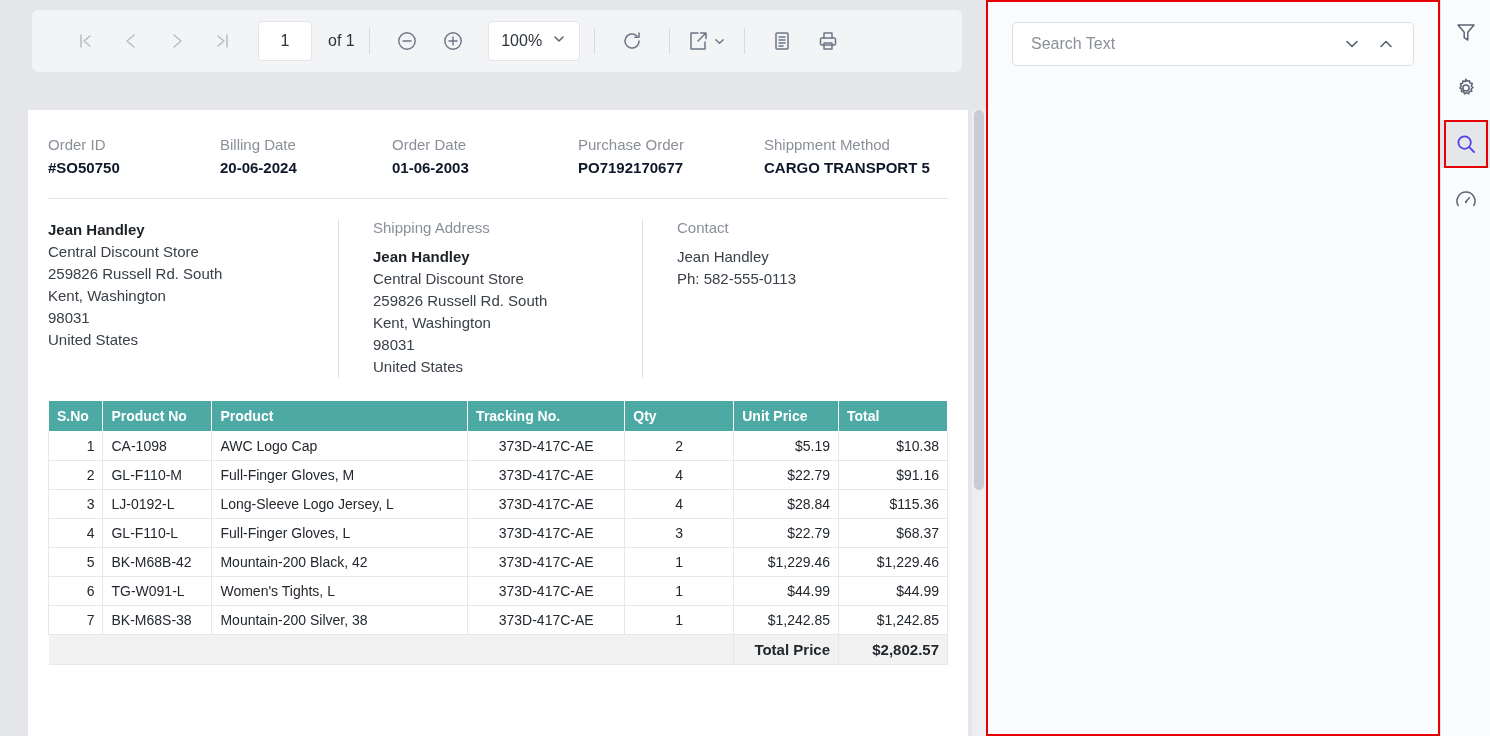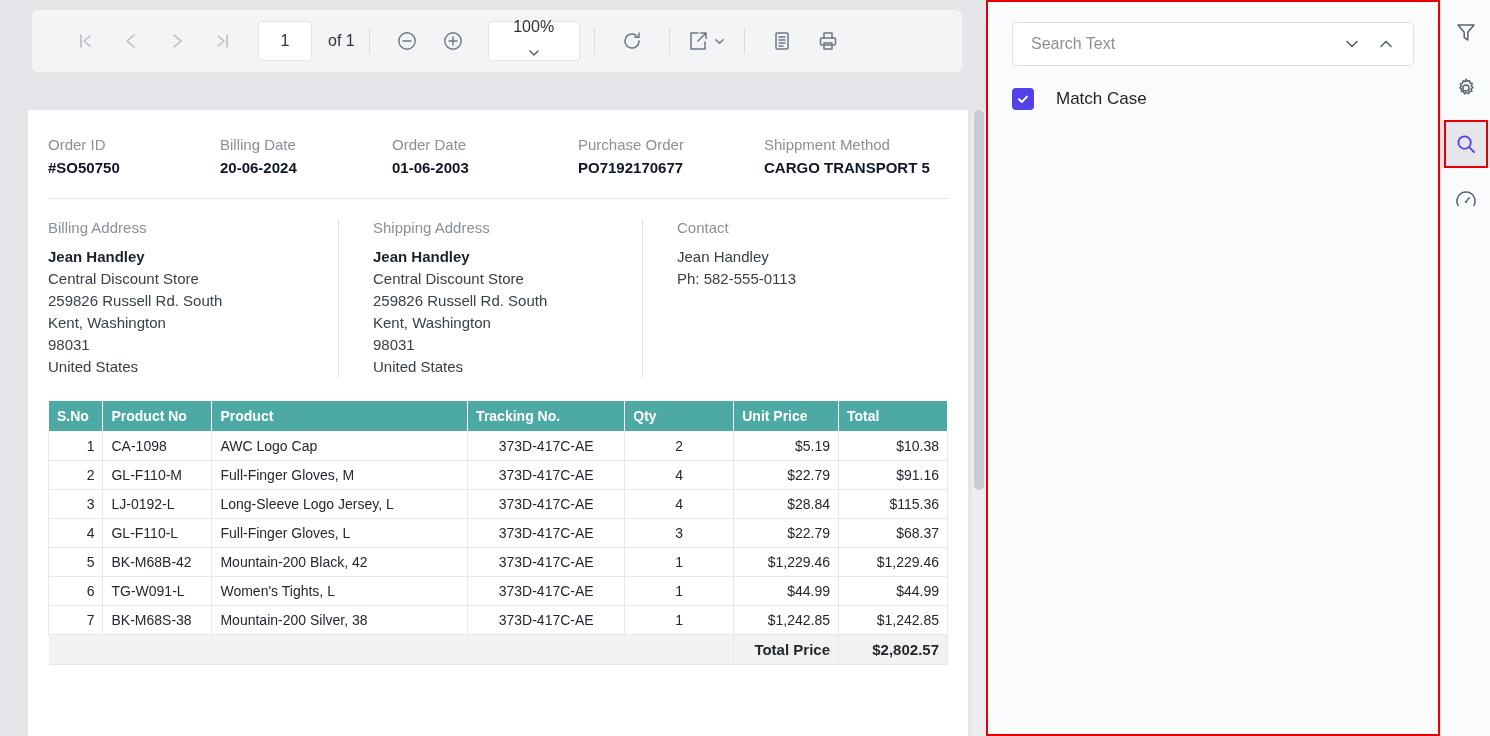--- a/index.html
+++ b/index.html
@@ -30,21 +30,21 @@
   .page-input {
     width:54px; height:40px; background:#fff; border:1px solid #e2e4e8; border-radius:4px;
     display:flex; align-items:center; justify-content:center;
     font-size:16px; color:#2d333a; margin-left:12px;
   }
   .of-label { font-size:16px; color:#2d333a; margin-left:16px; }
   .divider { width:1px; height:26px; background:#d7dae0; margin:0 14px; }
   .zoom-select {
     height:40px; min-width:92px; background:#fff; border:1px solid #e2e4e8; border-radius:4px;
     display:flex; align-items:center; justify-content:center; gap:10px;
-    font-size:16px; color:#2d333a; padding:0 12px; margin-left:12px;flex-direction:column;
+    font-size:16px; color:#2d333a; padding:0 12px; margin-left:12px;
   }
   .export-btn { display:flex; align-items:center; gap:4px; }
 
   
   .page {
     position:absolute; left:28px; top:110px; width:940px; height:626px;
     background:#fff; overflow:hidden;
   }
   .doc-title-bar {
     height:64px; background:#4e545e; display:flex; align-items:center; padding-left:20px;
@@ -262,21 +262,20 @@
         <div class="meta-cell">
           <div class="meta-label">Shippment Method</div>
           <div class="meta-value">CARGO TRANSPORT 5</div>
         </div>
       </div>
 
       <div class="hrule"></div>
 
       <div class="addr-row">
         <div class="addr-col" style="width:290px">
-          <div class="addr-head">Billing Address</div>
           <div class="addr-name">Jean Handley</div>
           <div class="addr-line">Central Discount Store</div>
           <div class="addr-line">259826 Russell Rd. South</div>
           <div class="addr-line">Kent, Washington</div>
           <div class="addr-line">98031</div>
           <div class="addr-line">United States</div>
         </div>
         <div class="addr-col sep" style="width:304px">
           <div class="addr-head">Shipping Address</div>
           <div class="addr-name">Jean Handley</div>
@@ -391,28 +390,20 @@
           <svg width="18" height="18" viewBox="0 0 18 18" fill="none" stroke="currentColor" stroke-width="1.6" stroke-linecap="round" stroke-linejoin="round">
               <path d="M4 6.5l5 5 5-5"></path>
             </svg>
         </div>
         <div class="sf-btn">
           <svg width="18" height="18" viewBox="0 0 18 18" fill="none" stroke="currentColor" stroke-width="1.6" stroke-linecap="round" stroke-linejoin="round">
               <path d="M4 11.5l5-5 5 5"></path>
             </svg>
         </div>
       </div>
-      <div class="match-row">
-        <div class="chk">
-          <svg width="14" height="14" viewBox="0 0 14 14" fill="none" stroke="#ffffff" stroke-width="2" stroke-linecap="round" stroke-linejoin="round">
-              <path d="M3 7.2l2.8 2.8L11 4.6"></path>
-            </svg>
-        </div>
-        <div class="match-label">Match Case</div>
-      </div>
     </div>
   </div>
 
   <div class="rail">
     <div class="rail-btn">
       <svg width="24" height="24" viewBox="0 0 24 24" fill="none" stroke="currentColor" stroke-width="1.5" stroke-linecap="round" stroke-linejoin="round">
           <path d="M4 5h16l-6.2 7.3V20l-3.6-2.3v-5.4z"></path>
         </svg>
     </div>
     <div class="rail-btn">

